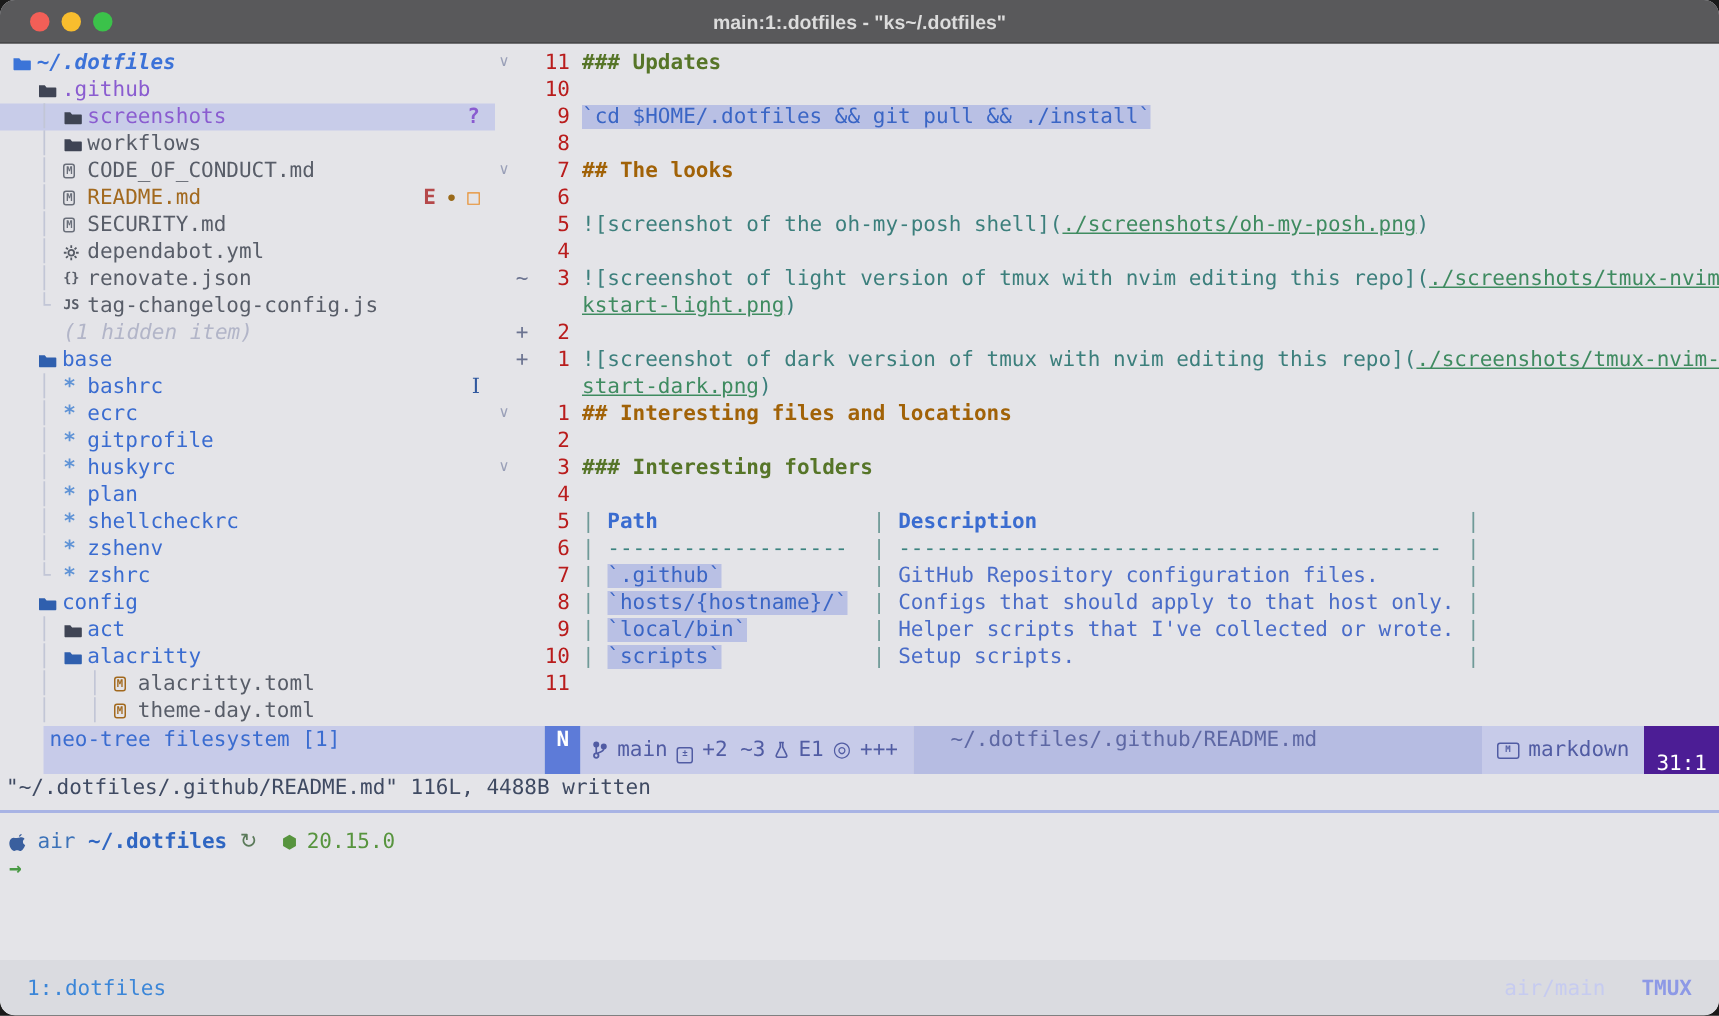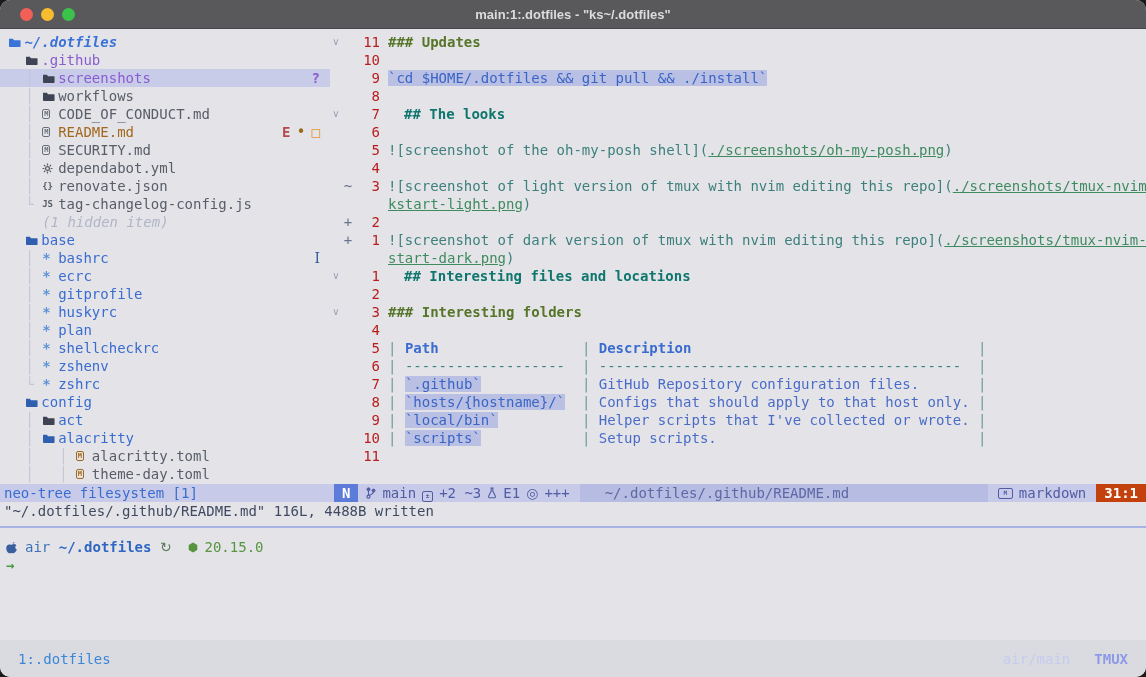--- a/index.html
+++ b/index.html
@@ -45,39 +45,39 @@
   .editor{flex:1;padding-top:4px;overflow:hidden;}
   .eline{height:18px;line-height:18px;display:flex;white-space:pre;}
   .efold{width:12px;flex:none;text-align:center;color:#9aa0b8;font-size:10px;font-family:"DejaVu Sans",sans-serif;}
   .esign{width:12px;flex:none;text-align:center;color:#6b7390;}
   .enum{width:26px;flex:none;text-align:right;color:#b91c1c;}
   .enum.cur{color:#b06018;font-weight:bold;}
   .egap{width:8px;flex:none;}
   .etext{flex:1;white-space:pre;overflow:hidden;}
   .etext.curline{background:#c8cce9;}
   .cursorblock{display:inline-block;width:8px;height:16px;background:#4a55a0;vertical-align:-3px;}
-  .s-h2{color:#0f766e;font-weight:bold;margin-left:16px;}
+  .s-h2{color:#a16207;font-weight:bold;}
   .s-h3{color:#567528;font-weight:bold;}
   .s-code{color:#3a65c5;background:#b9c0e4;}
   .s-md{color:#3c7f7c;}
   .s-link{color:#3f8b60;text-decoration:underline;}
   .s-pipe{color:#6f9a98;}
   .s-plain{color:#585d68;}
   .s-th{color:#3a6cd0;font-weight:bold;text-align:center;}
   .s-dash{color:#3c8380;}
   .s-desc{color:#4a6cc8;}
   
-  .statusrow{height:18px;display:flex;line-height:18px;}
+  .statusrow{height:32px;display:flex;line-height:18px;margin-left:29px;}
   .neotree-status{width:330px;flex:none;background:#c7cbe9;color:#3a6cd0;padding-left:4px;}
   .sl{display:flex;flex:1;overflow:hidden;}
   .sl-mode{background:#5d7bd8;color:#fff;font-weight:bold;padding:0 8px;flex:none;}
   .sl-git{background:#c7cbe9;color:#515ca3;padding:0 10px 0 8px;flex:none;display:flex;gap:6px;align-items:center;}
   .sl-path{background:#b6bce2;color:#5e68a4;padding:0 25px;flex:1;overflow:hidden;}
   .sl-ft{background:#c7cbe9;color:#515ca3;padding:0 10px;flex:none;display:flex;gap:6px;align-items:center;}
-  .sl-pos{background:#c2410c;color:#fff;font-weight:bold;padding:0 8px;flex:none;}
+  .sl-pos{background:#4c1d95;color:#fff;font-weight:normal;padding:16px 8px;flex:none;}
   .mdicon{display:inline-block;width:13px;height:9px;border:1px solid #515ca3;border-radius:2px;
           font-size:6px;line-height:8px;text-align:center;color:#515ca3;font-weight:bold;}
   .msgline{height:18px;line-height:18px;color:#3f4a62;padding-left:4px;white-space:pre;}
   
   .paneborder{height:2px;background:#a8b3e4;margin-top:6px;}
   .shell{padding:10px 0 0 6px;}
   .shline{height:18px;line-height:18px;display:flex;align-items:center;white-space:pre;}
   .p-user{color:#3c72b8;}
   .p-path{color:#2f66c2;font-weight:bold;}
   .p-sync{color:#5b7a5a;font-family:"DejaVu Sans",sans-serif;}

